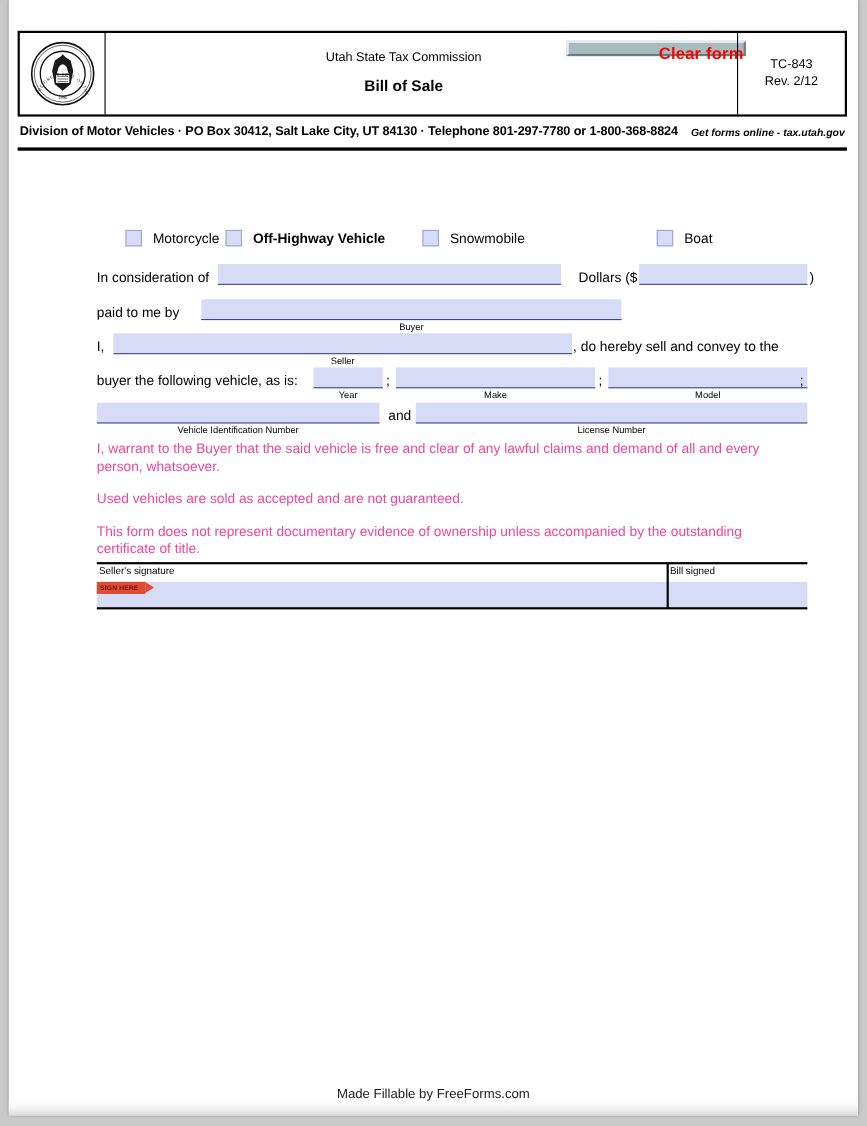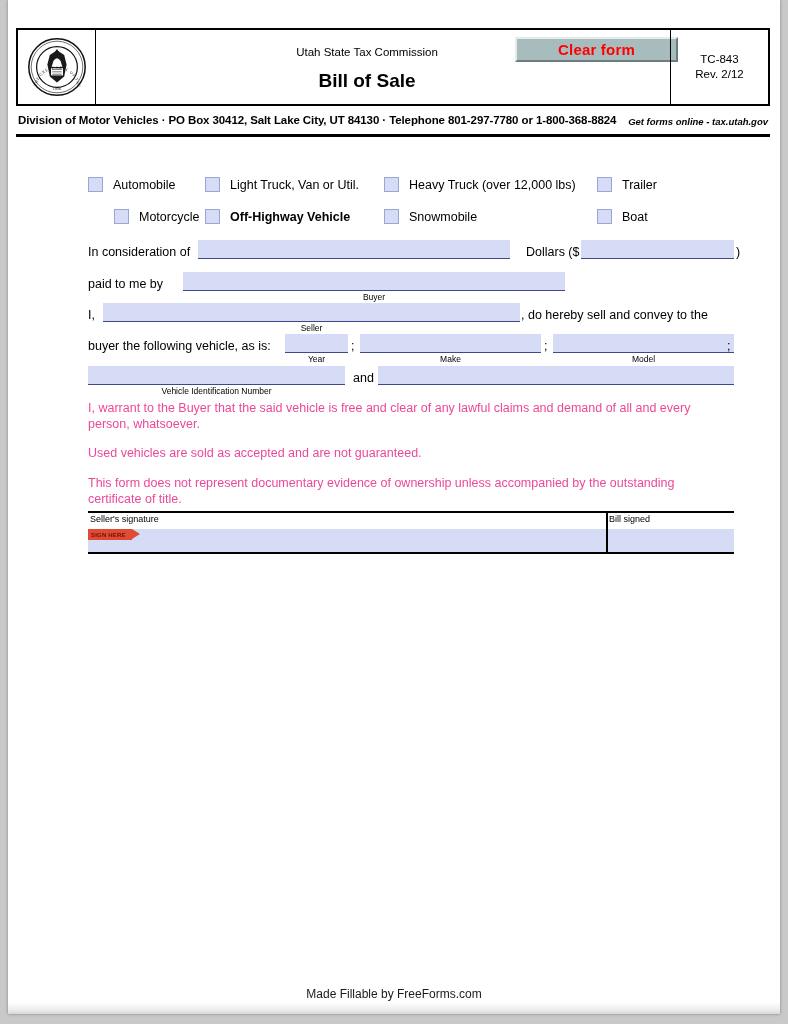--- a/index.html
+++ b/index.html
@@ -60,40 +60,40 @@
     top: 16px;
     text-align: center;
     font-size: 11.5px;
     color: #000;
   }
   .hdr-title {
     position: absolute;
     left: 86px; right: 138px;
     top: 40px;
     text-align: center;
-    font-size: 19px;
+    font-size: 14px;
     font-weight: bold;
     color: #000;
   }
   .clear-btn {
     position: absolute;
     left: 497px;
     top: 7px;
     width: 163px;
-    height: 25px;
+    height: 14px;
     background: #a9bcbd;
     border-top: 2px solid #e4ecec;
     border-left: 2px solid #e4ecec;
     border-right: 2px solid #6d7d7e;
     border-bottom: 2px solid #6d7d7e;
     box-sizing: border-box;
     color: #ff0000;
     font-size: 15px;
     font-weight: bold;
-    text-align: center;
+    text-align: right;
     line-height: 21px;
     cursor: pointer;
     letter-spacing: .2px;
   }
   .hdr-code-cell {
     position: absolute;
     right: 0; top: 0;
     width: 98px; height: 100%;
     border-left: 1.5px solid #000;
     box-sizing: border-box;
@@ -280,38 +280,20 @@
     <div class="hdr-code-cell">
       <div>TC-843</div>
       <div>Rev. 2/12</div>
     </div>
   </div>
 
   <div class="division">Division of Motor Vehicles · PO Box 30412, Salt Lake City, UT 84130 · Telephone 801-297-7780 or 1-800-368-8824</div>
   <div class="getforms">Get forms online - tax.utah.gov</div>
   <div class="rule-thick"></div>
 
-  <div class="cbrow" style="top:177px;">
-    <div class="cbcell" style="left:80px;">
-      <span class="cbox"></span>
-      <span class="cblabel">Automobile</span>
-    </div>
-    <div class="cbcell" style="left:197px;">
-      <span class="cbox"></span>
-      <span class="cblabel">Light Truck, Van or Util.</span>
-    </div>
-    <div class="cbcell" style="left:376px;">
-      <span class="cbox"></span>
-      <span class="cblabel">Heavy Truck (over 12,000 lbs)</span>
-    </div>
-    <div class="cbcell" style="left:589px;">
-      <span class="cbox"></span>
-      <span class="cblabel">Trailer</span>
-    </div>
-  </div>
 
   <div class="cbrow" style="top:209px;">
     <div class="cbcell" style="left:80px;margin-left:26px;">
       <span class="cbox"></span>
       <span class="cblabel">Motorcycle</span>
     </div>
     <div class="cbcell" style="left:197px;font-weight:bold;">
       <span class="cbox"></span>
       <span class="cblabel">Off-Highway Vehicle</span>
     </div>
@@ -354,20 +336,21 @@
   <input class="fld" style="left: 545px; top: 334px; width: 181px; height: 19px;" value="">
   <div class="cap" style="left:545px; top:354px; width:181px;">Model</div>
   <div class="ln" style="left:719px; top:339px;">;</div>
 
   <input class="fld" style="left: 80px; top: 366px; width: 257px; height: 19px;" value="">
   <div class="cap" style="left:80px; top:386px; width:257px;">Vehicle Identification Number</div>
 
   <div class="ln" style="left:345px; top:371px;">and</div>
 
   <input class="fld" style="left: 370px; top: 366px; width: 356px; height: 19px;" value="">
+  <div class="cap" style="left:370px; top:386px; width:356px;">License Number</div>
 
   <div class="para" style="left:80px; top:400px; width:640px;">I, warrant to the Buyer that the said vehicle is free and clear of any lawful claims and demand of all and every person, whatsoever.</div>
   <div class="para" style="left:80px; top:445px; width:640px;">Used vehicles are sold as accepted and are not guaranteed.</div>
   <div class="para" style="left:80px; top:475px; width:625px;">This form does not represent documentary evidence of ownership unless accompanied by the outstanding certificate of title.</div>
 
   <div class="sig-rule-top"></div>
   <div class="sig-cap" style="left:82px; top:514px;">Seller's signature</div>
   <div class="sig-cap" style="left:601px; top:514px;">Bill signed</div>
 
   <input class="fld fld-nb" style="left: 80px; top: 529px; width: 518px; height: 23px;" value="">

